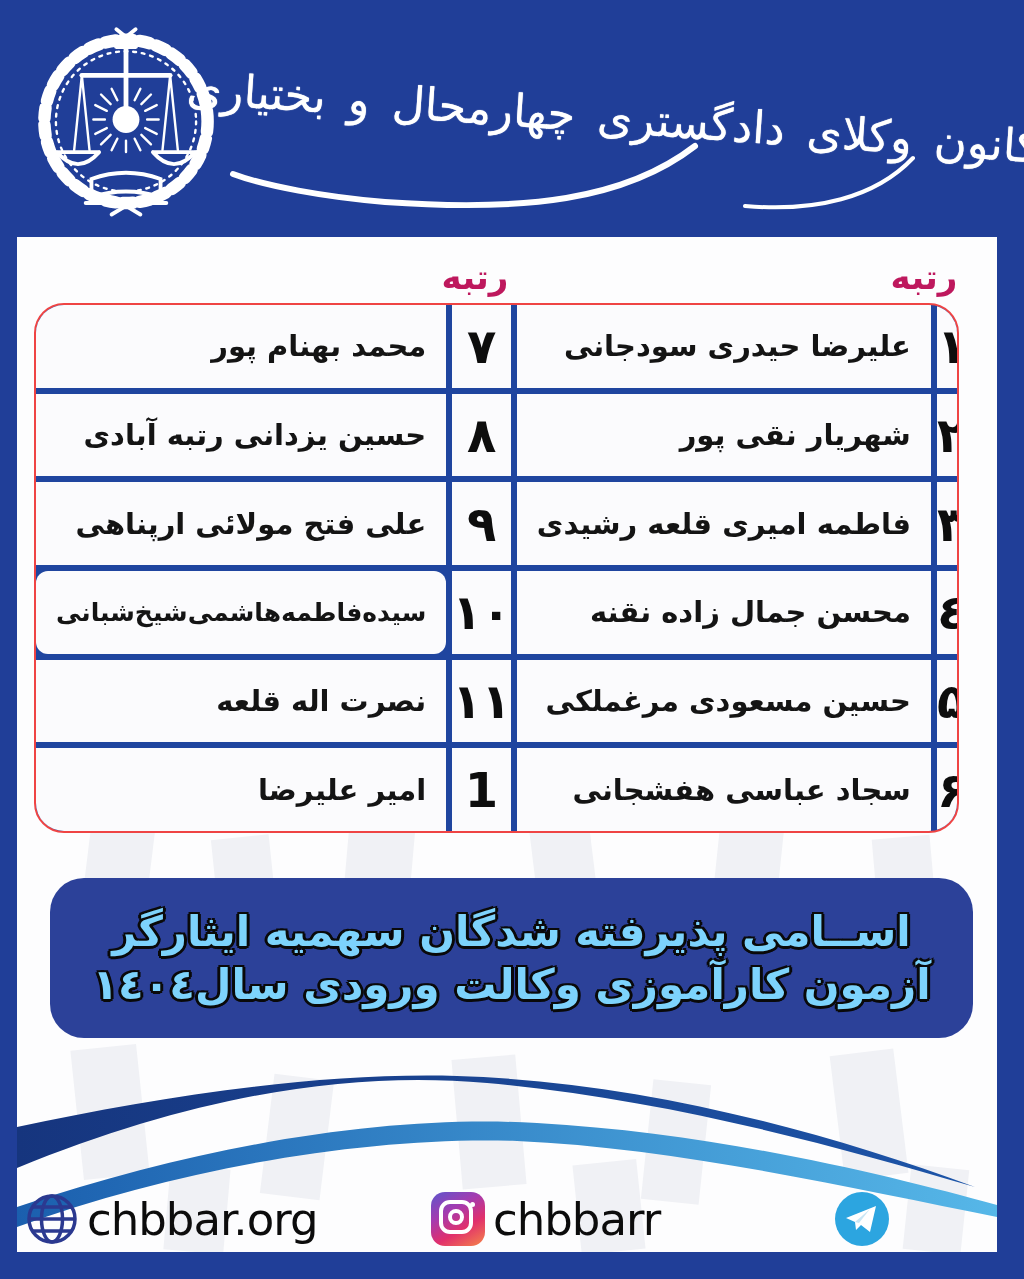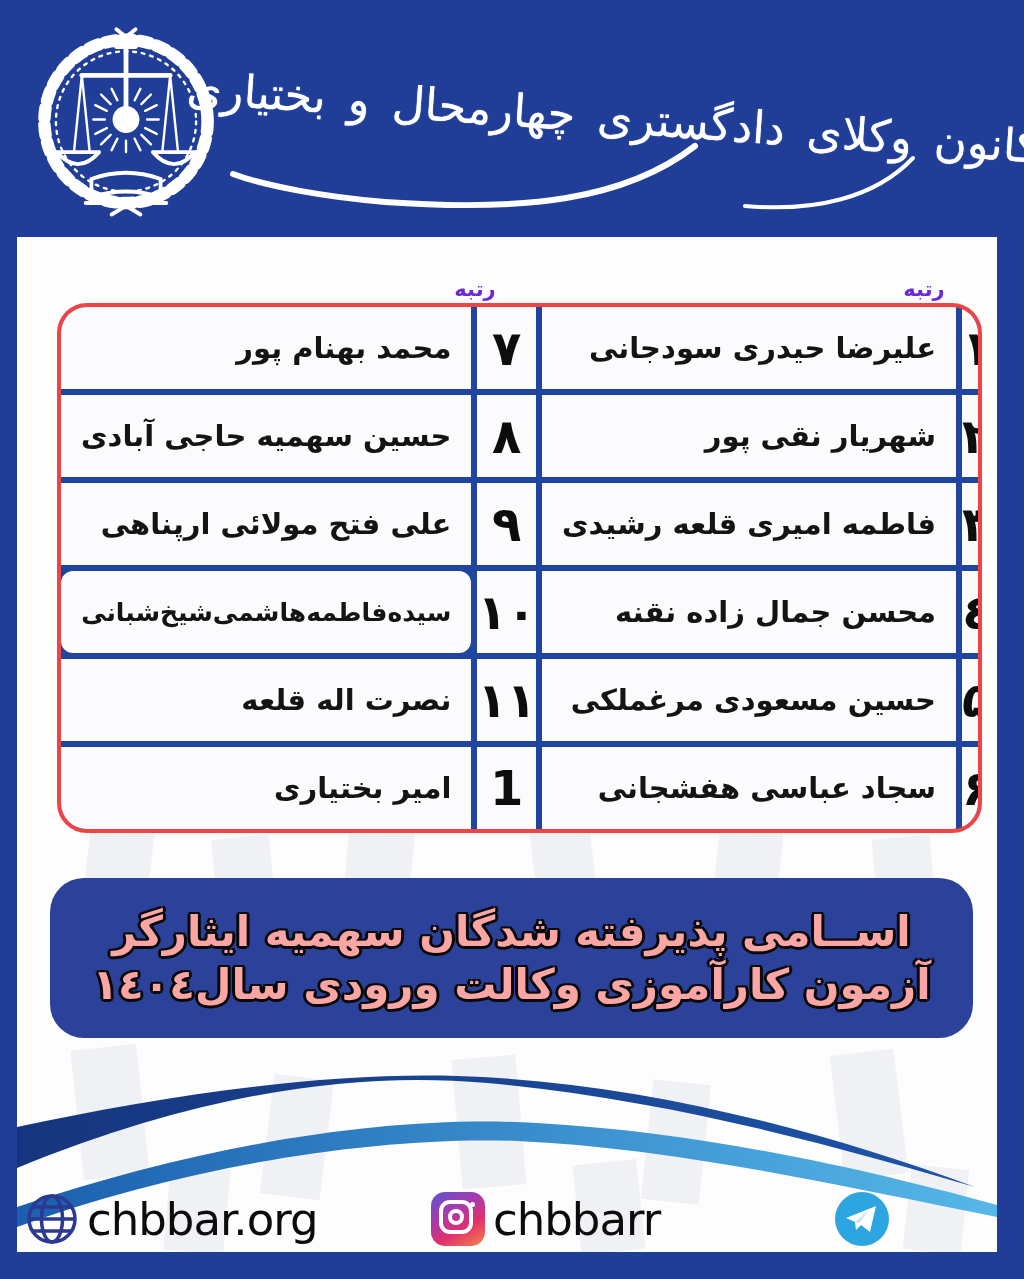--- a/index.html
+++ b/index.html
@@ -16,40 +16,40 @@
          text-shadow:0 0 1px #fff;}
   .flourish{position:absolute;pointer-events:none;}
 
   
   .content{position:absolute;top:237px;left:17px;width:980px;height:1015px;
            background:#fdfdfe;overflow:hidden;}
   .cubes{position:absolute;left:0;top:0;}
 
   
   .rank-label{position:absolute;top:22px;height:36px;display:flex;align-items:center;
-              justify-content:center;direction:rtl;color:#6d28d9;font-weight:bold;font-size:21px;margin-top:12px;}
+              justify-content:center;direction:rtl;color:#be185d;font-weight:bold;font-size:34px;}
   .rank-label.left{left:418px;width:80px;}
   .rank-label.right{left:864px;width:86px;}
 
   
-  .grid{position:absolute;left:40px;top:66px;width:925px;height:530px;box-sizing:border-box;
-        background:#1f459f;border:4px solid #ef4444;border-radius:30px;overflow:hidden;
+  .grid{position:absolute;left:17px;top:66px;width:925px;height:530px;box-sizing:border-box;
+        background:#1f459f;border:2px solid #ef4444;border-radius:30px;overflow:hidden;
         display:grid;grid-template-columns:394fr 75fr 377fr 79fr;grid-template-rows:repeat(6,1fr);
         gap:6px;}
   .cell{background:#fbfbfd;display:flex;align-items:center;}
   .cell-name{direction:rtl;justify-content:flex-start;padding:0 20px;font-weight:bold;
              font-size:29px;color:#141414;white-space:nowrap;}
   .cell-rank{justify-content:center;direction:rtl;font-weight:bold;font-size:48px;color:#0d0d0d;}
   .grid > :nth-child(13){font-size:25px;letter-spacing:-1px;border-radius:12px;}
 
   
   .banner{position:absolute;left:33px;top:641px;width:923px;height:160px;background:#2c4199;
           border-radius:34px;display:flex;flex-direction:column;align-items:center;
           justify-content:center;gap:4px;}
-  .banner-line{direction:rtl;color:#fca5a5;font-weight:bold;font-size:42px;white-space:nowrap;
+  .banner-line{direction:rtl;color:#7dd3fc;font-weight:bold;font-size:42px;white-space:nowrap;
           text-shadow:-2px -2px 0 #0a0a0a,2px -2px 0 #0a0a0a,-2px 2px 0 #0a0a0a,2px 2px 0 #0a0a0a,
                       0 3px 0 #0a0a0a,3px 0 0 #0a0a0a,-3px 0 0 #0a0a0a;}
 
   
   .wave{position:absolute;left:0;top:818px;}
   .social{position:absolute;left:0;top:955px;width:980px;height:60px;}
   .social-item{position:absolute;display:flex;align-items:center;gap:8px;cursor:pointer;}
   .social-text{font-size:45px;color:#0c0c0c;letter-spacing:-1px;}
   .item-website{left:8px;top:0;}
   .item-instagram{left:414px;top:0;}
@@ -126,41 +126,41 @@
 
     <div class="rank-label left">رتبه</div>
     <div class="rank-label right">رتبه</div>
 
     <div class="grid">
       <div class="cell cell-name">محمد بهنام پور</div>
       <div class="cell cell-rank">۷</div>
       <div class="cell cell-name">علیرضا حیدری سودجانی</div>
       <div class="cell cell-rank">۱</div>
 
-      <div class="cell cell-name">حسین سهمیه حاجی آبادی</div>
+      <div class="cell cell-name">حسین یزدانی رتبه آبادی</div>
       <div class="cell cell-rank">۸</div>
       <div class="cell cell-name">شهریار نقی پور</div>
       <div class="cell cell-rank">۲</div>
 
       <div class="cell cell-name">علی فتح مولائی ارپناهی</div>
       <div class="cell cell-rank">۹</div>
       <div class="cell cell-name">فاطمه امیری قلعه رشیدی</div>
       <div class="cell cell-rank">۳</div>
 
       <div class="cell cell-name">سیده‌فاطمه‌هاشمی‌شیخ‌شبانی</div>
       <div class="cell cell-rank">۱۰</div>
       <div class="cell cell-name">محسن جمال زاده نقنه</div>
       <div class="cell cell-rank">٤</div>
 
       <div class="cell cell-name">نصرت اله قلعه</div>
       <div class="cell cell-rank">۱۱</div>
       <div class="cell cell-name">حسین مسعودی مرغملکی</div>
       <div class="cell cell-rank">۵</div>
 
-      <div class="cell cell-name">امیر بختیاری</div>
+      <div class="cell cell-name">امیر علیرضا</div>
       <div class="cell cell-rank">1</div>
       <div class="cell cell-name">سجاد عباسی هفشجانی</div>
       <div class="cell cell-rank">۶</div>
     </div>
 
     <div class="banner">
       <div class="banner-line">اســامی پذیرفته شدگان  سهمیه ایثارگر</div>
       <div class="banner-line">آزمون کارآموزی وکالت  ورودی  سال١٤٠٤</div>
     </div>
 

